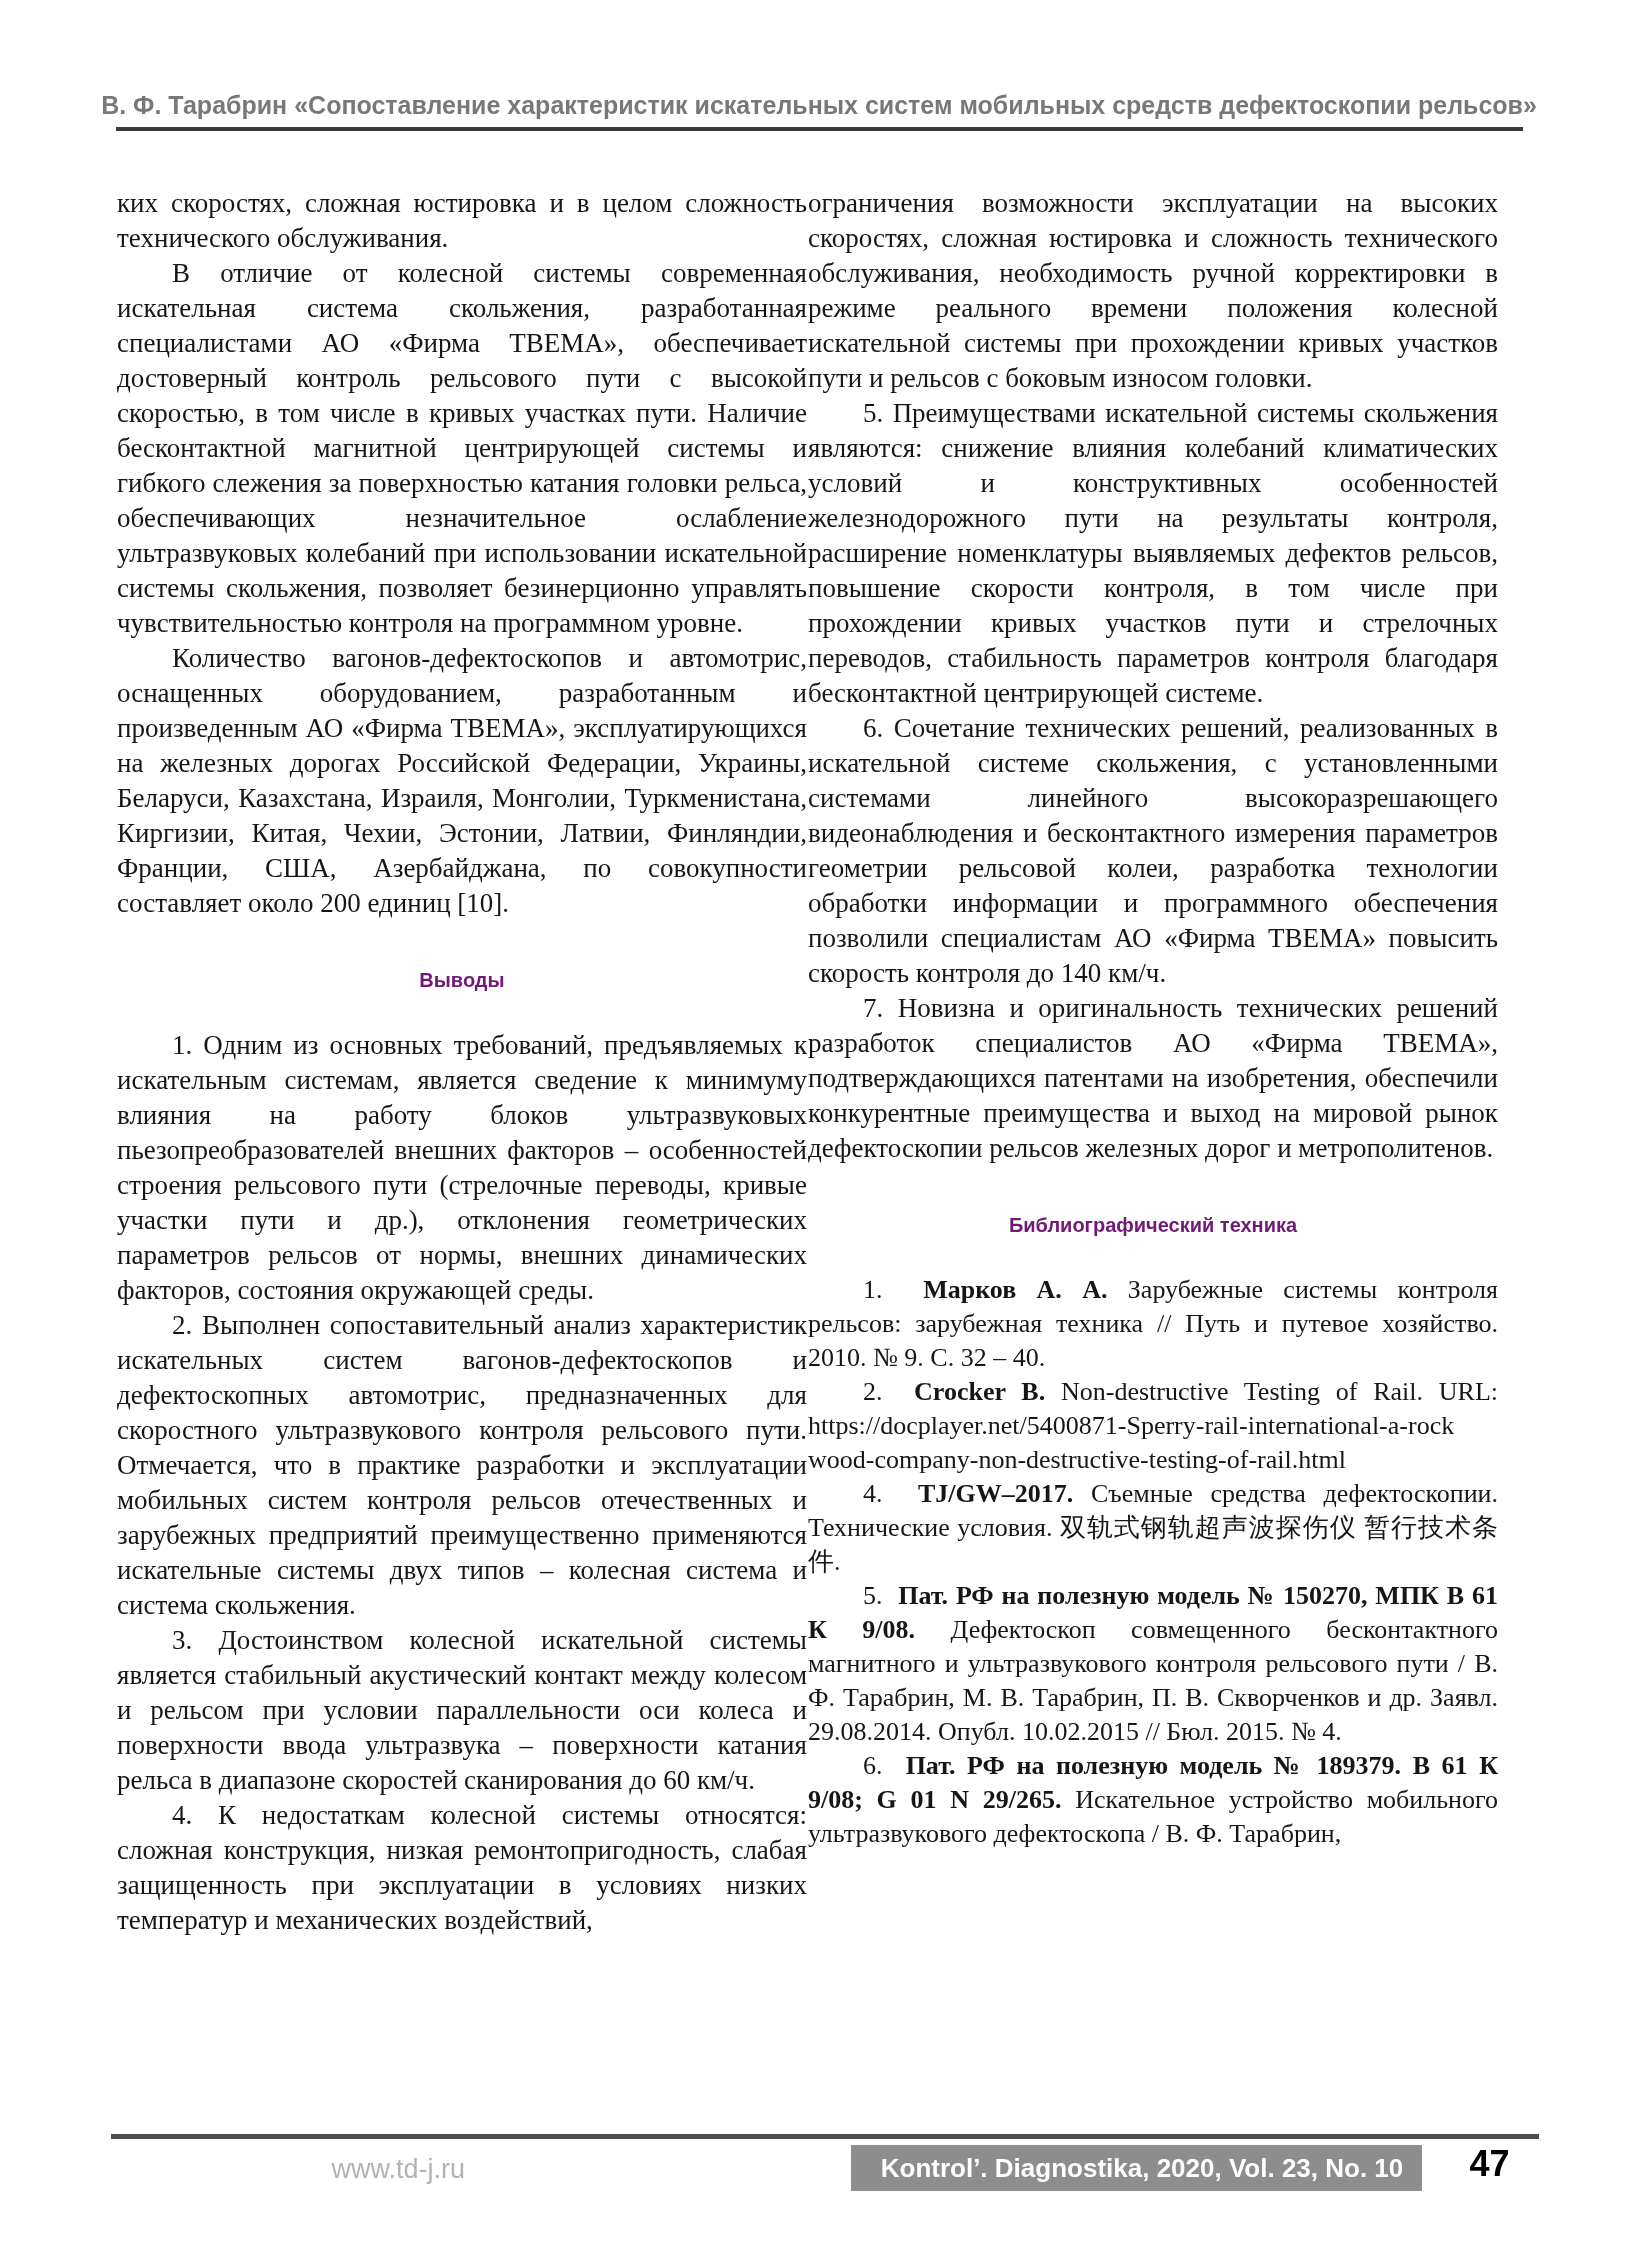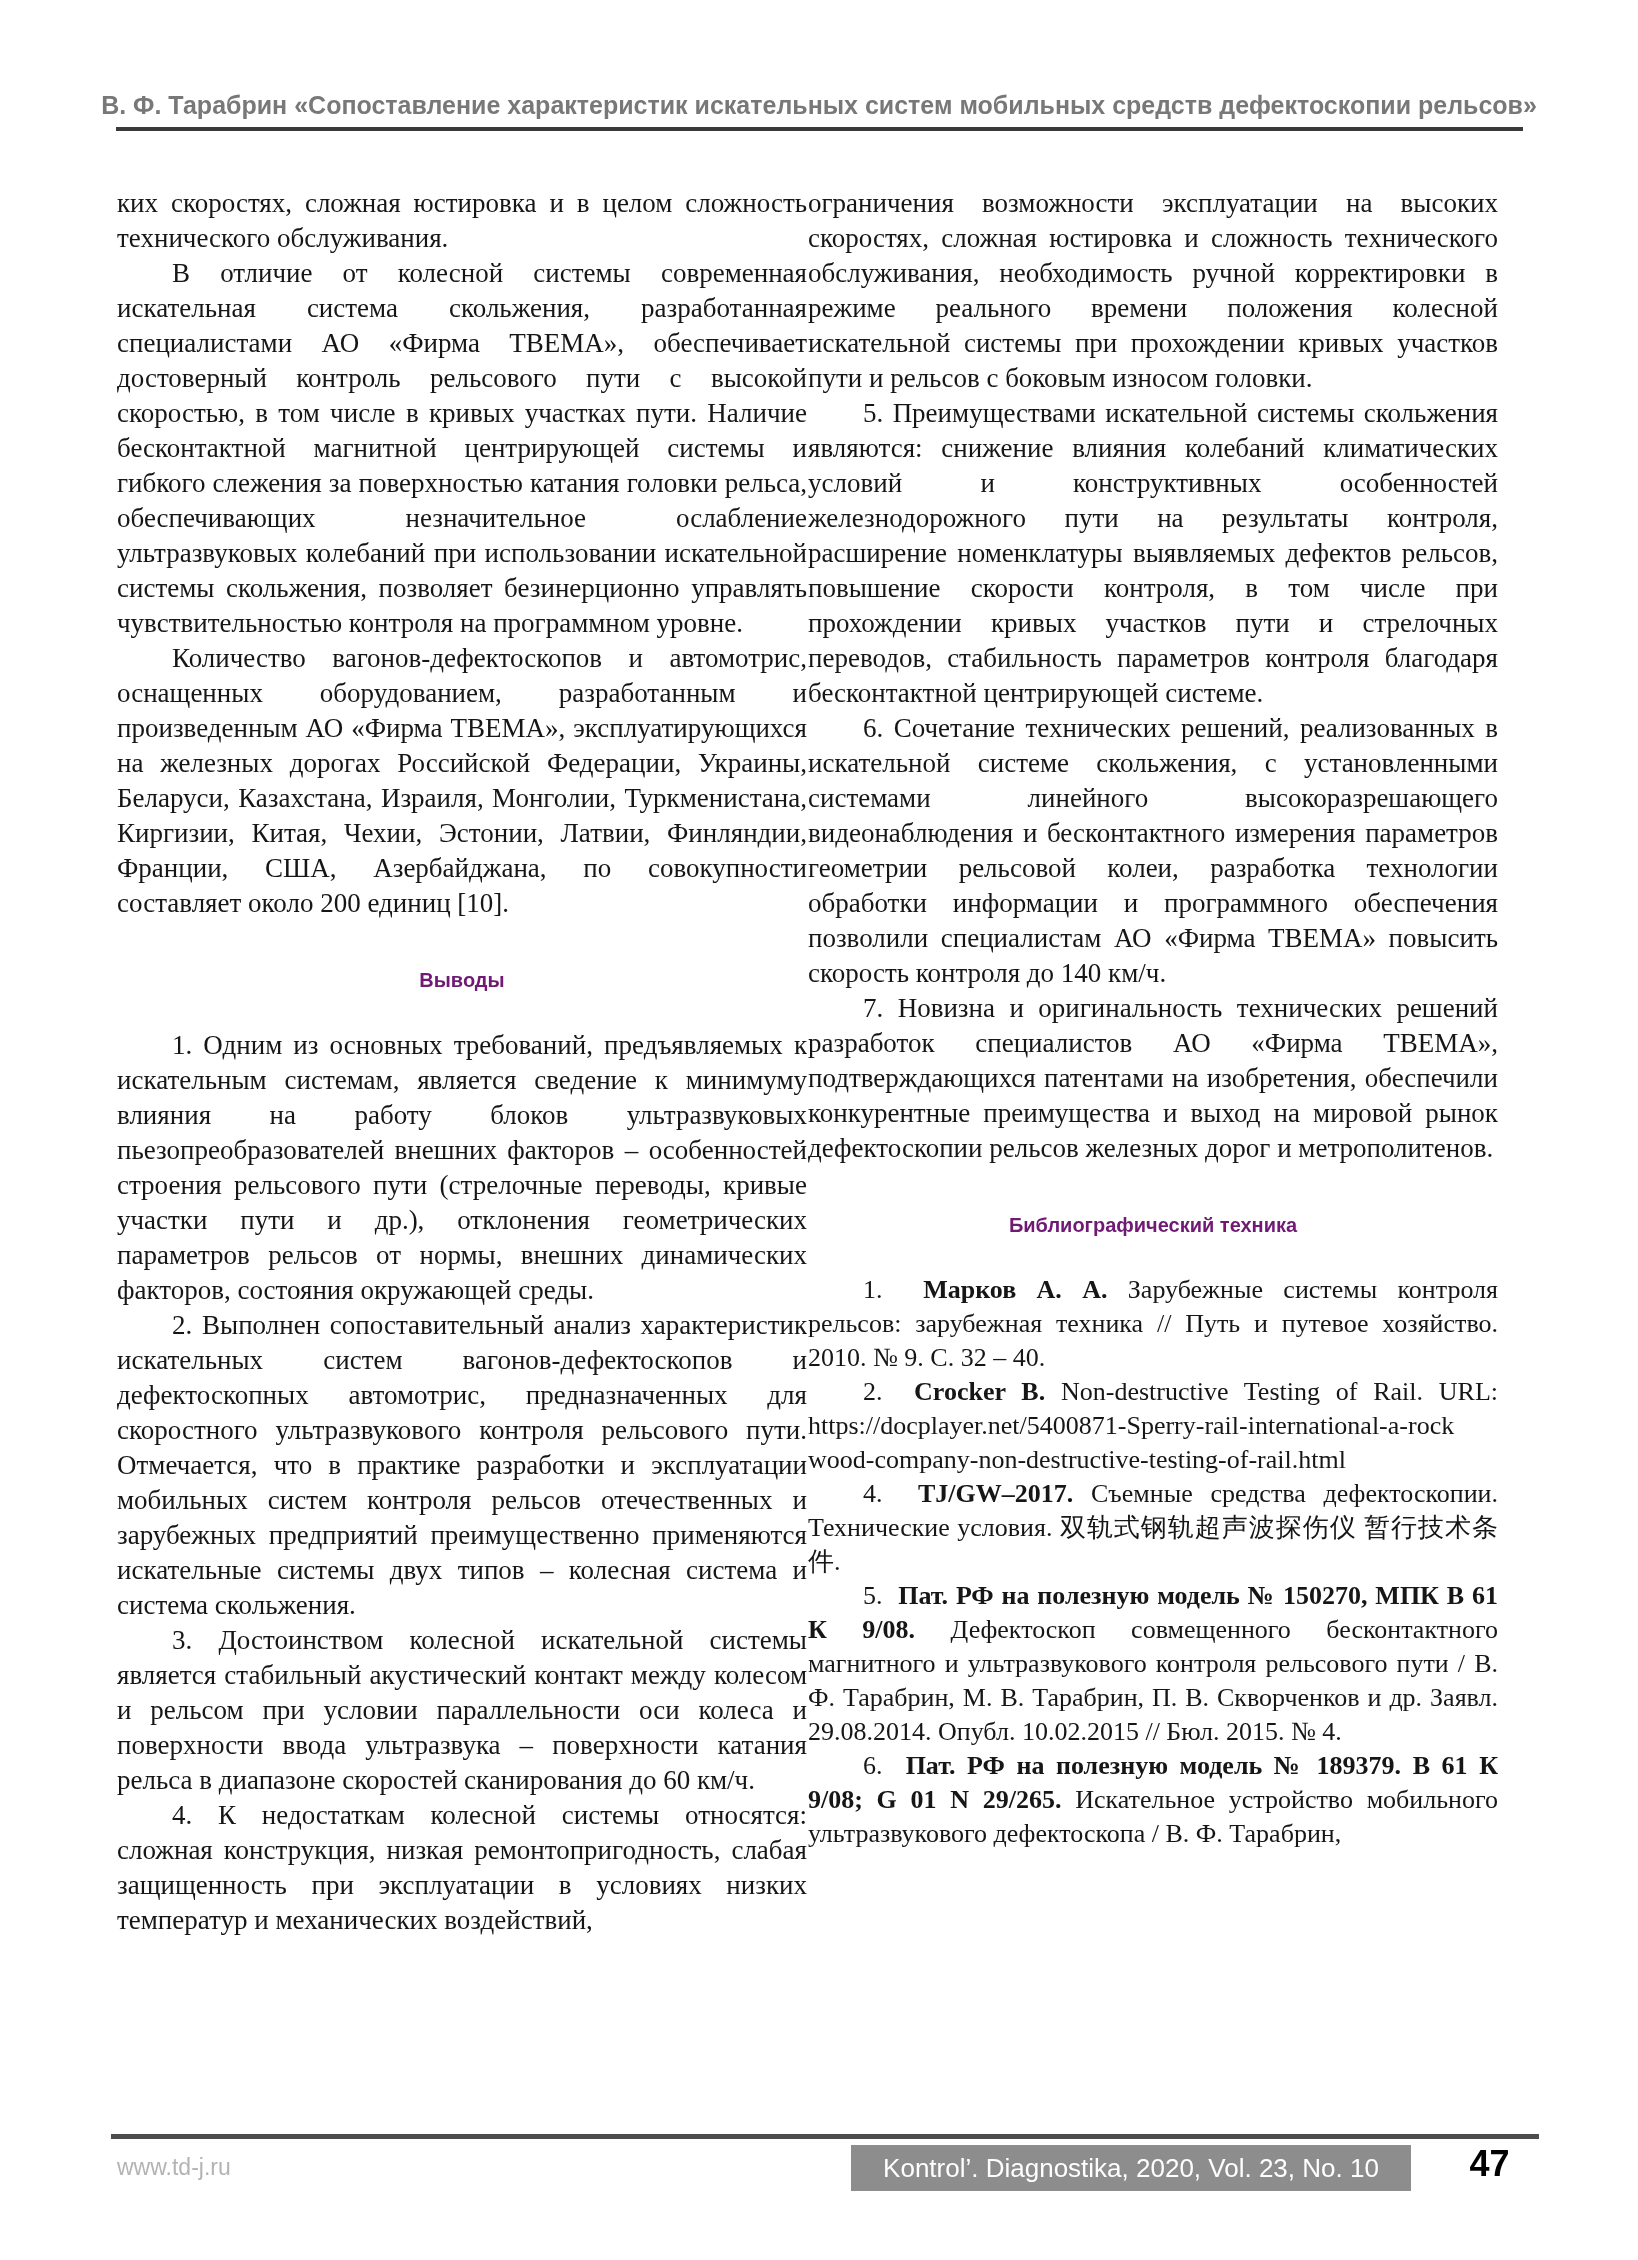--- a/index.html
+++ b/index.html
@@ -12,25 +12,25 @@
         font-size:27px;line-height:35px;text-align:justify;}
   .col-left{left:117px;}
   .col-right{left:808px;}
   p.para{margin:0;text-indent:55px;}
   p.para.no-indent{text-indent:0;}
   .sec-heading{font-family:"Liberation Sans",sans-serif;font-weight:700;font-size:20px;
         text-align:center;margin:42px 0 30px;color:#701a75;text-indent:0;}
   p.ref{margin:0;font-size:26px;line-height:34px;text-indent:55px;overflow-wrap:anywhere;}
   p.ref b{font-weight:700;}
   .foot-rule{position:absolute;top:2134px;left:111px;width:1428px;height:5px;background:#4d4d4d;}
-  .site-url{position:absolute;top:2154px;left:117px;width:348px;text-align:left;
-        font-family:"Liberation Sans",sans-serif;font-size:23px;color:#b3b3b3;}
+  .site-url{position:absolute;top:2154px;left:117px;width:348px;text-align:right;
+        font-family:"Liberation Sans",sans-serif;font-size:27px;color:#b3b3b3;}
   .journal-badge{position:absolute;top:2145px;left:851px;width:560px;height:46px;line-height:46px;
         background:#8d8d8d;color:#ffffff;text-align:center;
-        font-family:"Liberation Sans",sans-serif;font-weight:400;font-size:26px;}
+        font-family:"Liberation Sans",sans-serif;font-weight:700;font-size:26px;padding-left:11px;}
   .page-number{position:absolute;top:2143px;left:1445px;width:89px;text-align:center;
         font-family:"Liberation Sans",sans-serif;font-weight:700;font-size:36px;color:#000000;}
 </style>
 </head>
 <body>
 
 <div class="page">
   <div class="running-head">В. Ф. Тарабрин «Сопоставление характеристик искательных систем мобильных средств дефектоскопии рельсов»</div>
   <div class="head-rule"></div>
 

